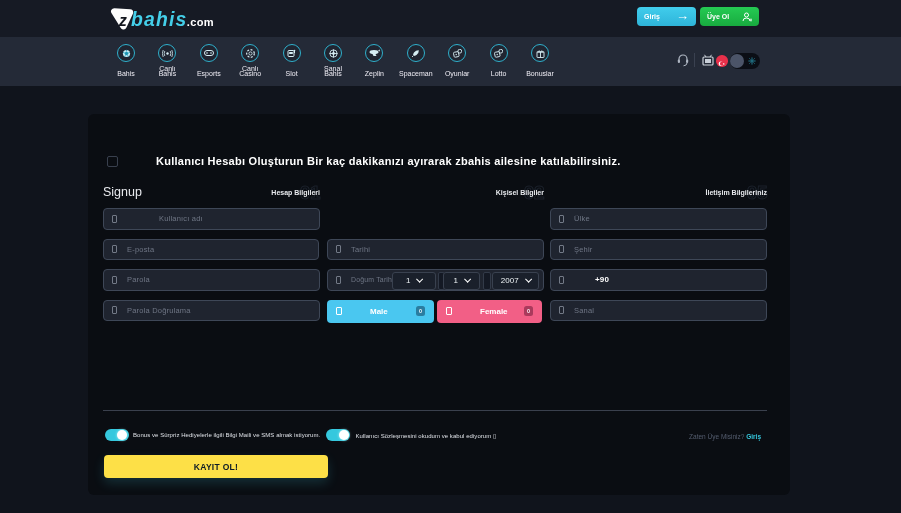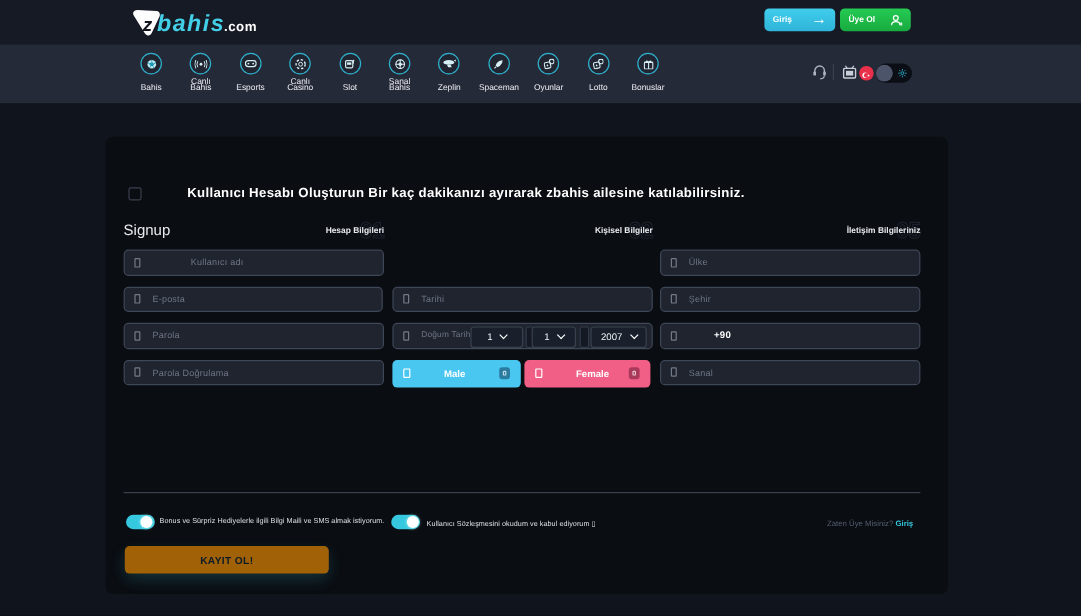--- a/index.html
+++ b/index.html
@@ -48,21 +48,21 @@
 .gbtn .gt { margin-left:8px; font-size:8px; font-weight:bold; color:#fff;padding-left:20px; }
 .gbtn .sq { margin-left:auto; width:9.5px; height:9.5px; border-radius:2.5px; display:flex; align-items:center; justify-content:center; }
 .gbtn .sq i { display:block; width:3px; height:4.5px; border:1px solid rgba(255,255,255,0.7); border-radius:1px; }
 .tofu2 { width:6px; height:8px; border:1px solid #fff; border-radius:1px; }
 #divider { left:15px; top:296px; width:664px; height:1px; background:#3a404d; }
 .tog { top:314.5px; width:24px; height:12.5px; background:#35c8de; border-radius:6.5px; }
 .tog .knob { position:absolute; right:1.2px; top:1.25px; width:10px; height:10px; background:#fff; border-radius:50%; box-shadow:0 0 3px rgba(200,255,255,0.8); }
 .togtxt { top:318px; font-size:6px; color:#dde0e6; letter-spacing:0.05px; }
 #zaten { top:319px; right:29px; font-size:6.5px; color:#555e70; }
 #zaten b { color:#35c8de; font-weight:bold; }
-#kayit { left:16px; top:341px; width:170px; height:23px; background:#a16207; border-radius:4px;
+#kayit { left:16px; top:341px; width:224px; height:23px; background:#fde047; border-radius:4px;
   color:#0c1b26; font-size:8.5px; font-weight:bold; letter-spacing:0.3px; display:flex; align-items:center; justify-content:center;
   box-shadow:0 5px 12px rgba(75,228,246,0.16); }
 </style>
 </head>
 <body>
 <div id="hdr" class="abs">
   <svg id="logo" class="abs" style="left:106px; top:3px;" width="130" height="30" viewBox="0 0 130 30">
     <polygon points="9,9 26,10 19,25" fill="#fdfdfd" stroke="#fdfdfd" stroke-width="7" stroke-linejoin="round"></polygon>
     <text x="14" y="25" font-size="17" font-weight="bold" font-style="italic" fill="#12151d">z</text>
     <text x="27" y="24.5" font-size="21" font-weight="bold" font-style="italic" fill="#44cfe9" letter-spacing="1.3">bahis</text>

